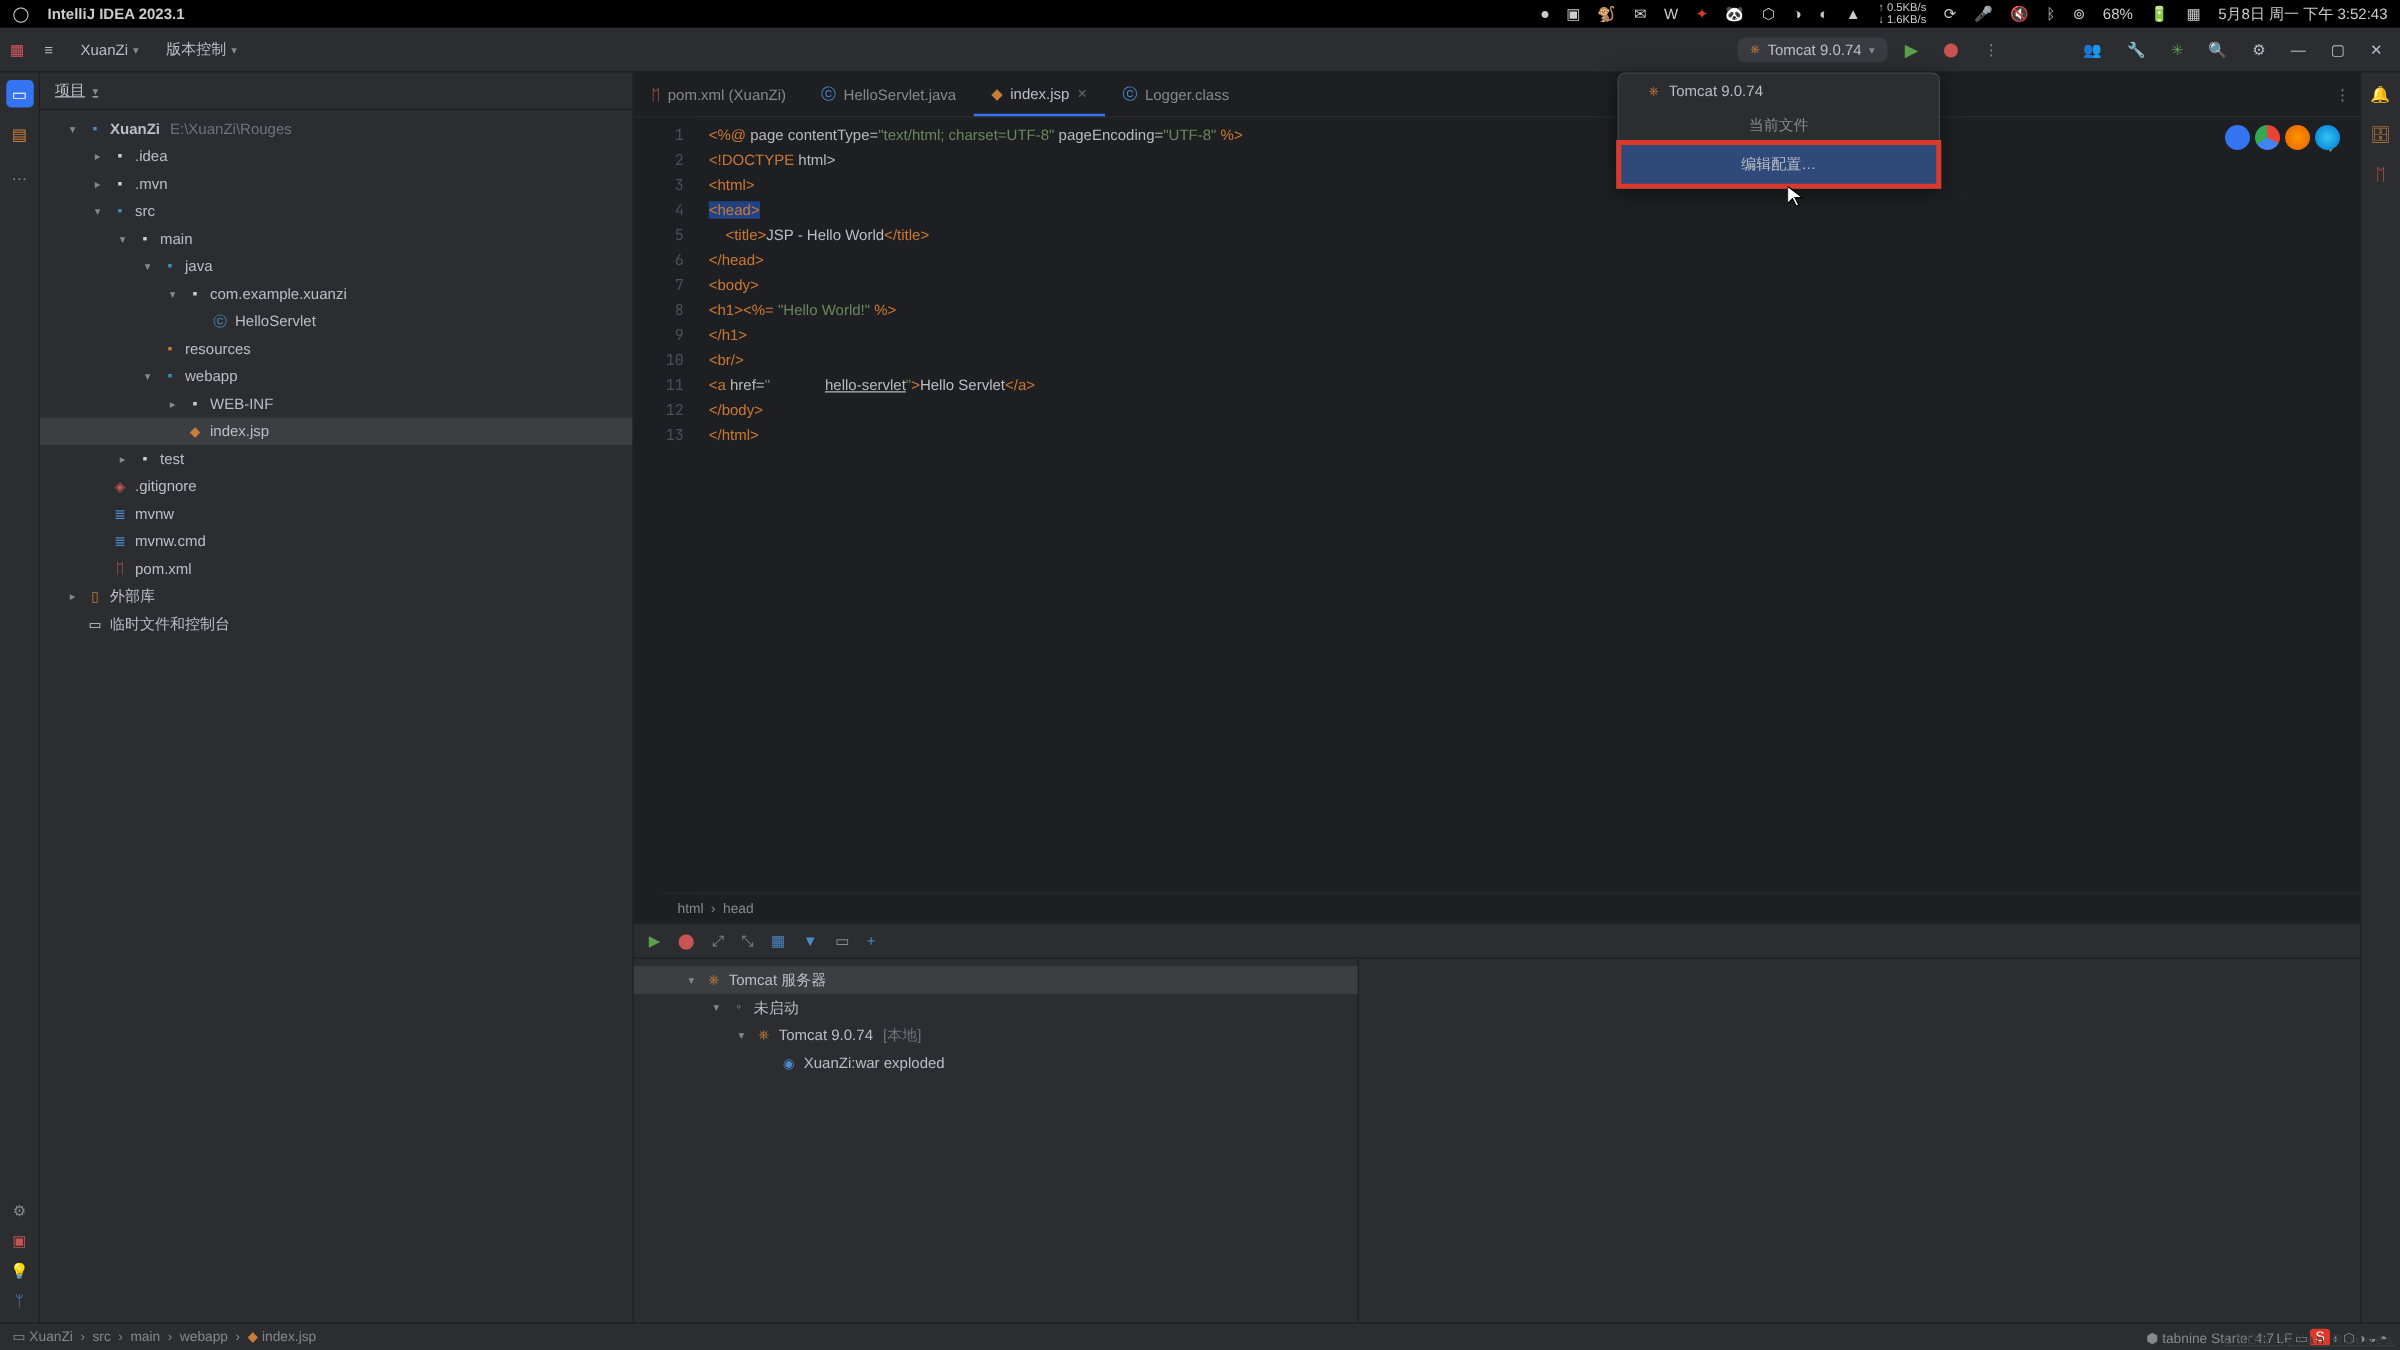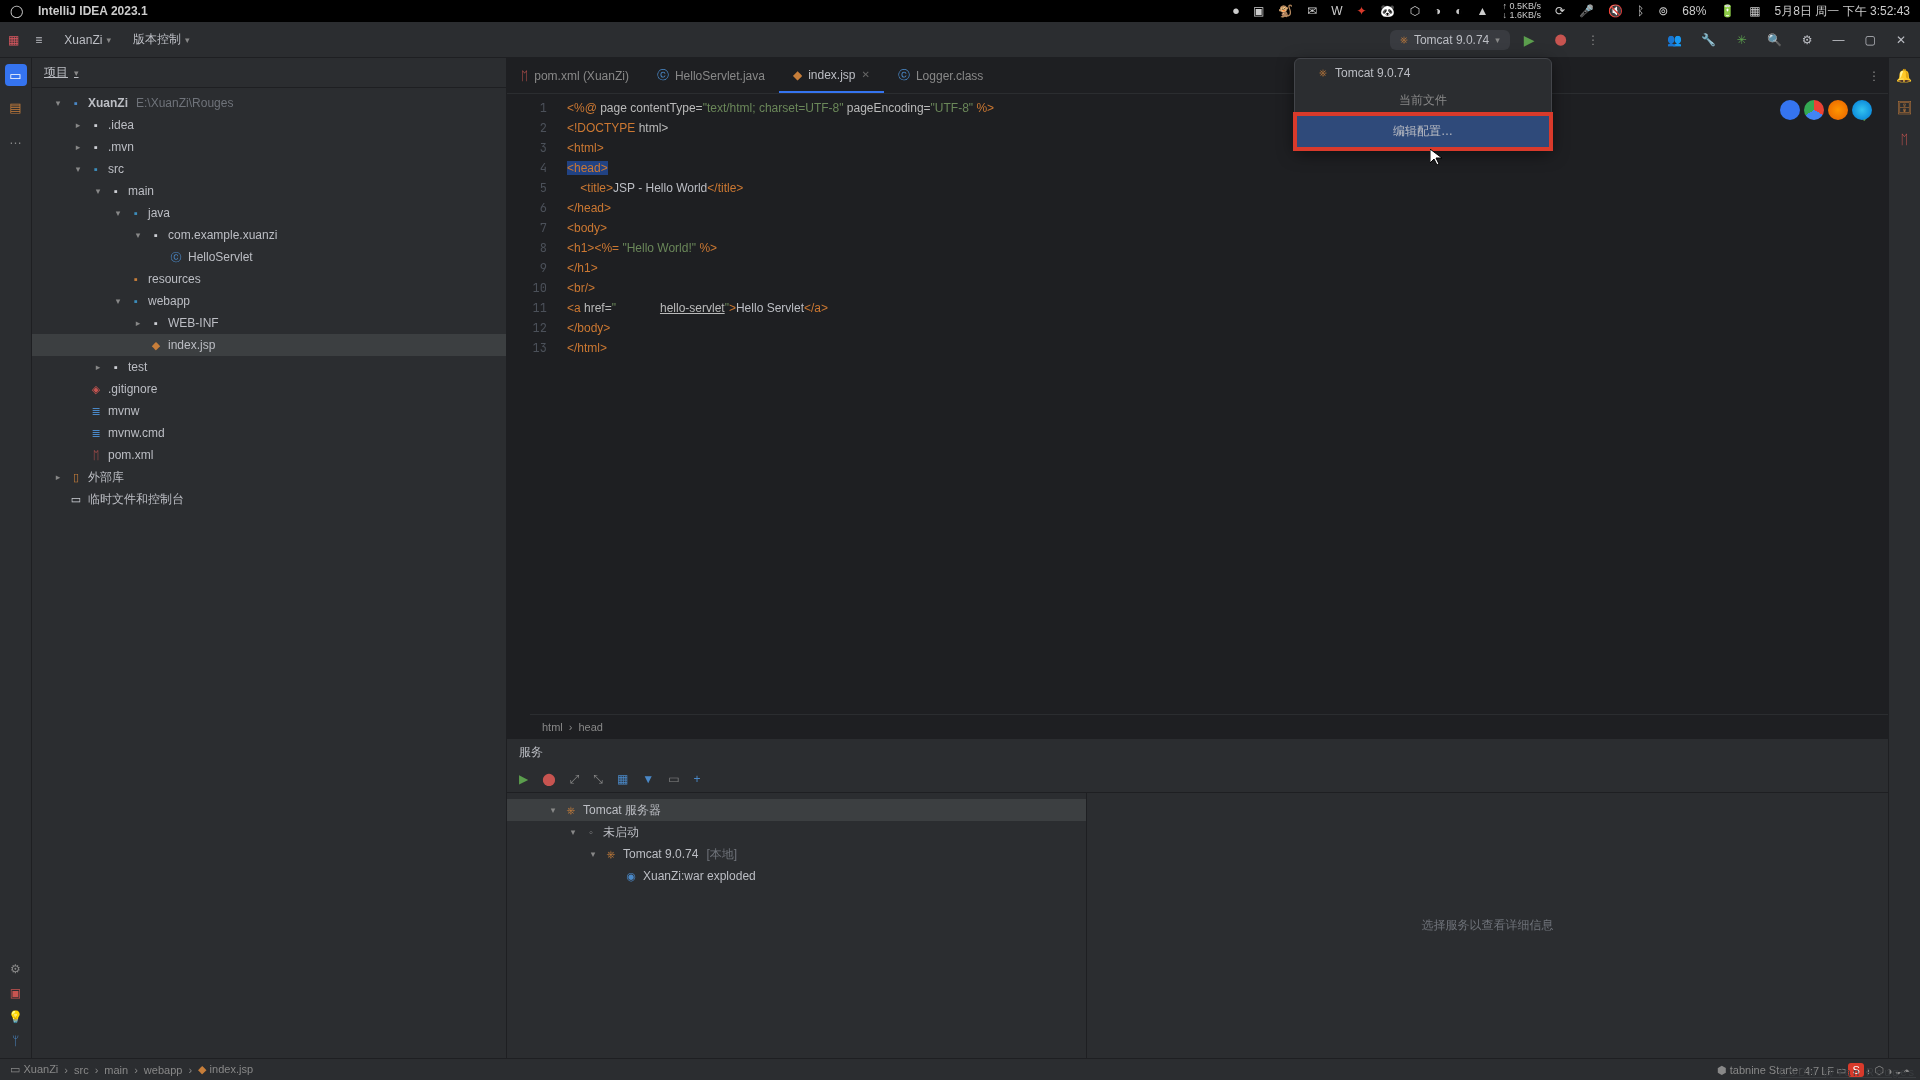--- a/index.html
+++ b/index.html
@@ -326,23 +326,20 @@
 <span class="tag">&lt;/body&gt;</span>
 <span class="tag">&lt;/html&gt;</span></div>
     </div>
     <div class="breadcrumb-editor">
       <span>html</span> 
         <span>›</span> 
         <span>head</span>
     </div>
 
     <div class="services">
-      <div class="services-header">
-          <span>服务</span>
-        </div>
       <div class="services-toolbar">
         <span class="ticon" style="color:#5b9e4d;">▶</span>
         <span class="ticon" style="color:#c75450;">⬤</span>
         <span class="ticon">⤢</span>
         <span class="ticon">⤡</span>
         <span class="ticon" style="color:#4a88c7;">▦</span>
         <span class="ticon" style="color:#4a88c7;">▼</span>
         <span class="ticon">▭</span>
         <span class="ticon" style="color:#4a88c7;">+</span>
       </div>
@@ -363,23 +360,20 @@
               <span class="ticon" style="color:#c77e3a;">⎈</span>
               <span class="label">Tomcat 9.0.74</span>
               <span class="path"> [本地]</span>
             </div>
           <div class="tree-row" style="padding-left:100px;">
               <span class="arrow"></span>
               <span class="ticon" style="color:#4a88c7;">◉</span>
               <span class="label">XuanZi:war exploded</span>
             </div>
         </div>
-        <div class="services-detail">
-            <span>选择服务以查看详细信息</span>
-          </div>
       </div>
     </div>
   </div>
 
   <div class="rightrail">
     <span class="rail-icon">🔔</span>
     <span class="rail-icon" style="color:#c77e3a;">🗄</span>
     <span class="rail-icon" style="color:#c75450;">ᛖ</span>
   </div>
 </div>

